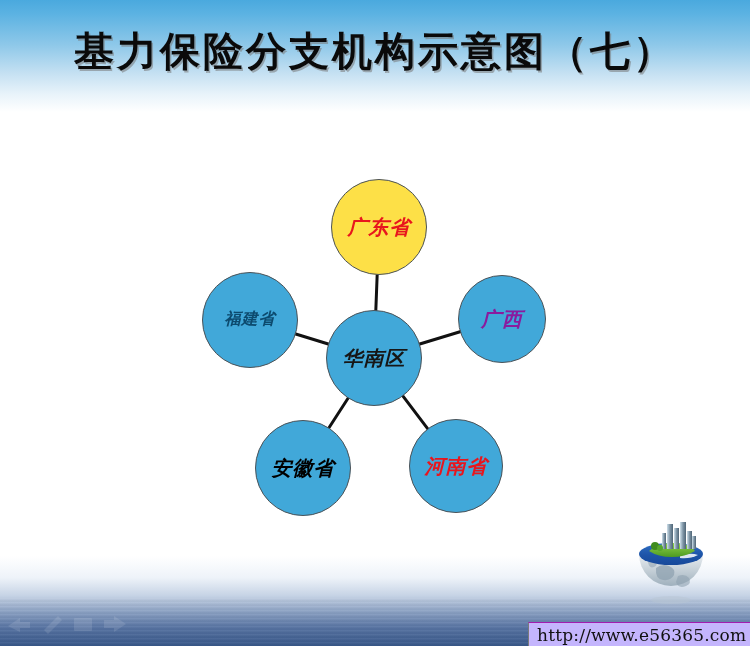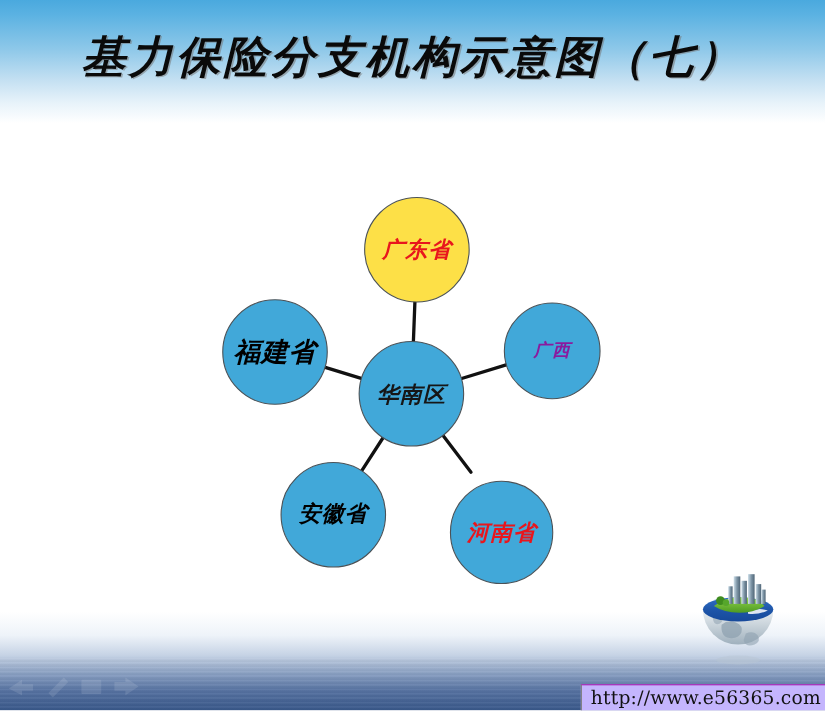--- a/index.html
+++ b/index.html
@@ -67,21 +67,20 @@
 
   
   .title {
     position: absolute;
     left: 0; top: 24px;
     width: 750px;
     text-align: center;
     font-family: "DejaVu Serif", "Liberation Serif", serif;
     font-size: 40px;
     font-weight: bold;
-    font-style: italic;
     letter-spacing: 3px;
     color: #0a0a0a;
     text-shadow: 1.5px 1.5px 0 rgba(120,120,120,.55);
     white-space: nowrap;
   }
 
   
   .diagram {
     position: absolute;
     left: 0; top: 0;
@@ -158,29 +157,29 @@
         <line x1="402.4213342889989" y1="395.4329768684375" x2="428.1833749511926" y2="429.3634694479122" stroke="#111111" stroke-width="3" stroke-linecap="round"></line>
       </svg>
 
   <div class="node" style="left: 326px; top: 310px; width: 96px; height: 96px; background: rgb(65, 168, 217); border-color: rgb(75, 82, 87); justify-content: center;">
         <span class="node-label" style="color: rgb(22, 22, 22); font-size: 20px;">华南区</span>
       </div>
       <div class="node" style="left: 331px; top: 179px; width: 96px; height: 96px; background: #fde047; border-color: rgb(75, 82, 87);">
         <span class="node-label" style="color: rgb(232, 22, 29); font-size: 20px;">广东省</span>
       </div>
       <div class="node" style="left: 458px; top: 275px; width: 88px; height: 88px; background: rgb(65, 168, 217); border-color: rgb(75, 82, 87);">
-        <span class="node-label" style="color: rgb(138, 27, 158); font-size: 16px;">广西</span>
+        <span class="node-label" style="color: rgb(138, 27, 158); font-size: 20px;">广西</span>
       </div>
       <div class="node" style="left: 202px; top: 272px; width: 96px; height: 96px; background: rgb(65, 168, 217); border-color: rgb(75, 82, 87);">
-        <span class="node-label" style="color: #000000; font-size: 24px;">福建省</span>
+        <span class="node-label" style="color: #0c4a6e; font-size: 16px; font-family: Liberation Mono, monospace;">福建省</span>
       </div>
       <div class="node" style="left: 255px; top: 420px; width: 96px; height: 96px; background: rgb(65, 168, 217); border-color: rgb(75, 82, 87);">
         <span class="node-label" style="color: #000000; font-size: 20px; font-family: Liberation Serif, serif;">安徽省</span>
       </div>
-      <div class="node" style="left: 409px; top: 437px; width: 94px; height: 94px; background: rgb(65, 168, 217); border-color: rgb(75, 82, 87);">
+      <div class="node" style="left: 409px; top: 419px; width: 94px; height: 94px; background: rgb(65, 168, 217); border-color: rgb(75, 82, 87);">
         <span class="node-label" style="color: rgb(232, 22, 29); font-size: 20px;">河南省</span>
       </div>
     </div>
 
   <div class="bg-bottom"></div>
   <div class="water-texture"></div>
   <svg class="water-marks" viewBox="0 0 150 26">
     <path d="M4 18 L16 10 L16 14 L26 14 L26 20 L16 20 L16 24 Z" fill="#ffffff" opacity=".5"></path>
     <path d="M40 22 L54 8 L58 12 L44 26 Z" fill="#ffffff" opacity=".5"></path>
     <rect x="70" y="10" width="18" height="13" rx="1" fill="#ffffff" opacity=".5"></rect>

